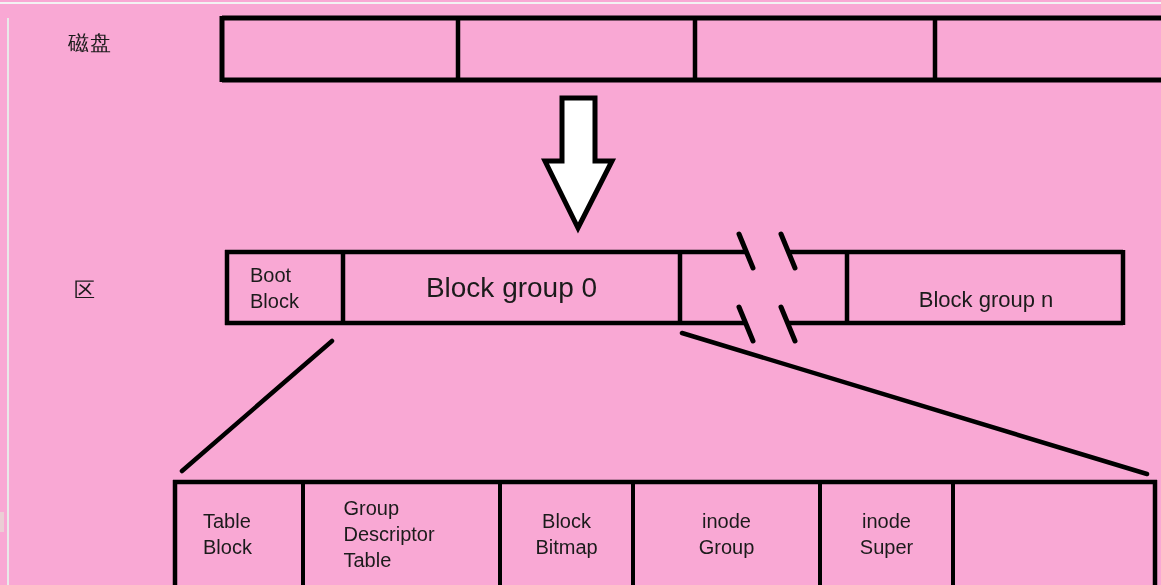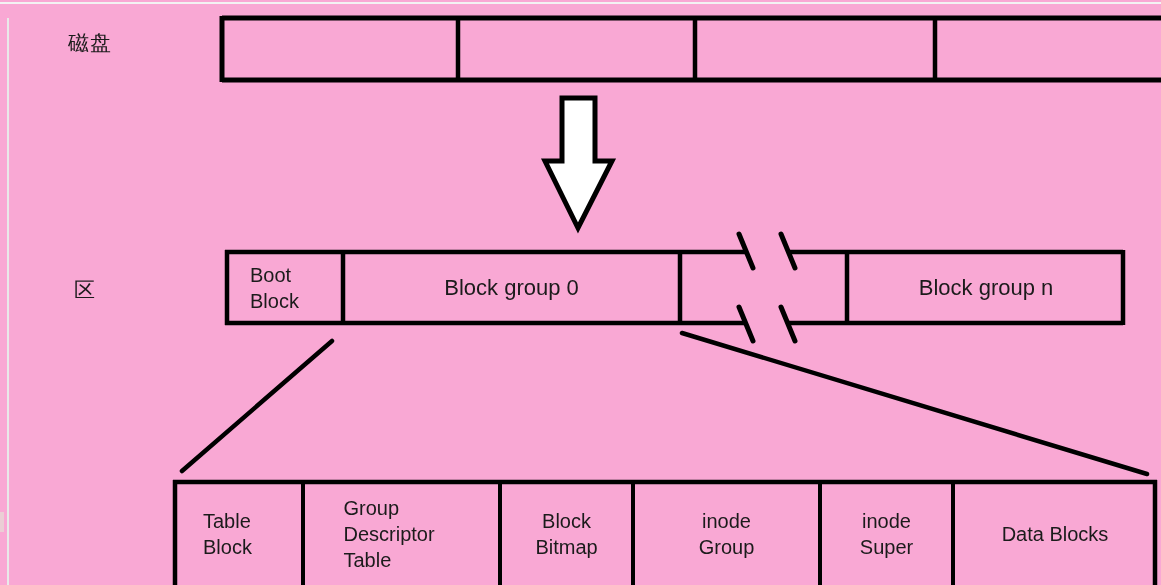--- a/index.html
+++ b/index.html
@@ -98,38 +98,35 @@
     </g>
   </svg>
 
   <div class="zh-label" style="left:55px;top:29px;width:70px;">磁盘</div>
   <div class="zh-label" style="left:55px;top:276px;width:60px;">区</div>
 
   <div class="seg-box align-left" style="left:229px;top:252px;width:104px;height:71px;">
     <span class="inner" style="width:62px;">Boot Block</span>
   </div>
   <div class="seg-box" style="left:345px;top:252px;width:333px;height:71px;">
-    <span class="inner one-line" style="font-size:22px;">Block group 0</span>
+    <span class="inner one-line" style="font-size:28px;">Block group 0</span>
   </div>
-  <div class="seg-box" style="left:849px;top:252px;width:274px;height:71px;">
+  <div class="seg-box" style="left:849px;top:264px;width:274px;height:71px;">
     <span class="inner one-line" style="font-size:22px;">Block group n</span>
   </div>
 
   <div class="seg-box align-left" style="left:175px;top:482px;width:126px;height:103px;">
     <span class="inner" style="width:70px;">Table Block</span>
   </div>
   <div class="seg-box align-center" style="left:502px;top:482px;width:129px;height:103px;">
     <span class="inner" style="width:80px;">Block Bitmap</span>
   </div>
   <div class="seg-box align-left" style="left:305px;top:482px;width:193px;height:103px;">
     <span class="inner" style="width:116px;">Group Descriptor Table</span>
   </div>
   <div class="seg-box align-center" style="left:635px;top:482px;width:183px;height:103px;">
     <span class="inner" style="width:86px;">inode Group</span>
   </div>
   <div class="seg-box align-center" style="left:822px;top:482px;width:129px;height:103px;">
     <span class="inner" style="width:70px;">inode Super</span>
   </div>
-  <div class="seg-box align-center" style="left:955px;top:482px;width:200px;height:103px;">
-    <span class="inner one-line">Data Blocks</span>
-  </div>
 
 </div>
 
 </body></html>

